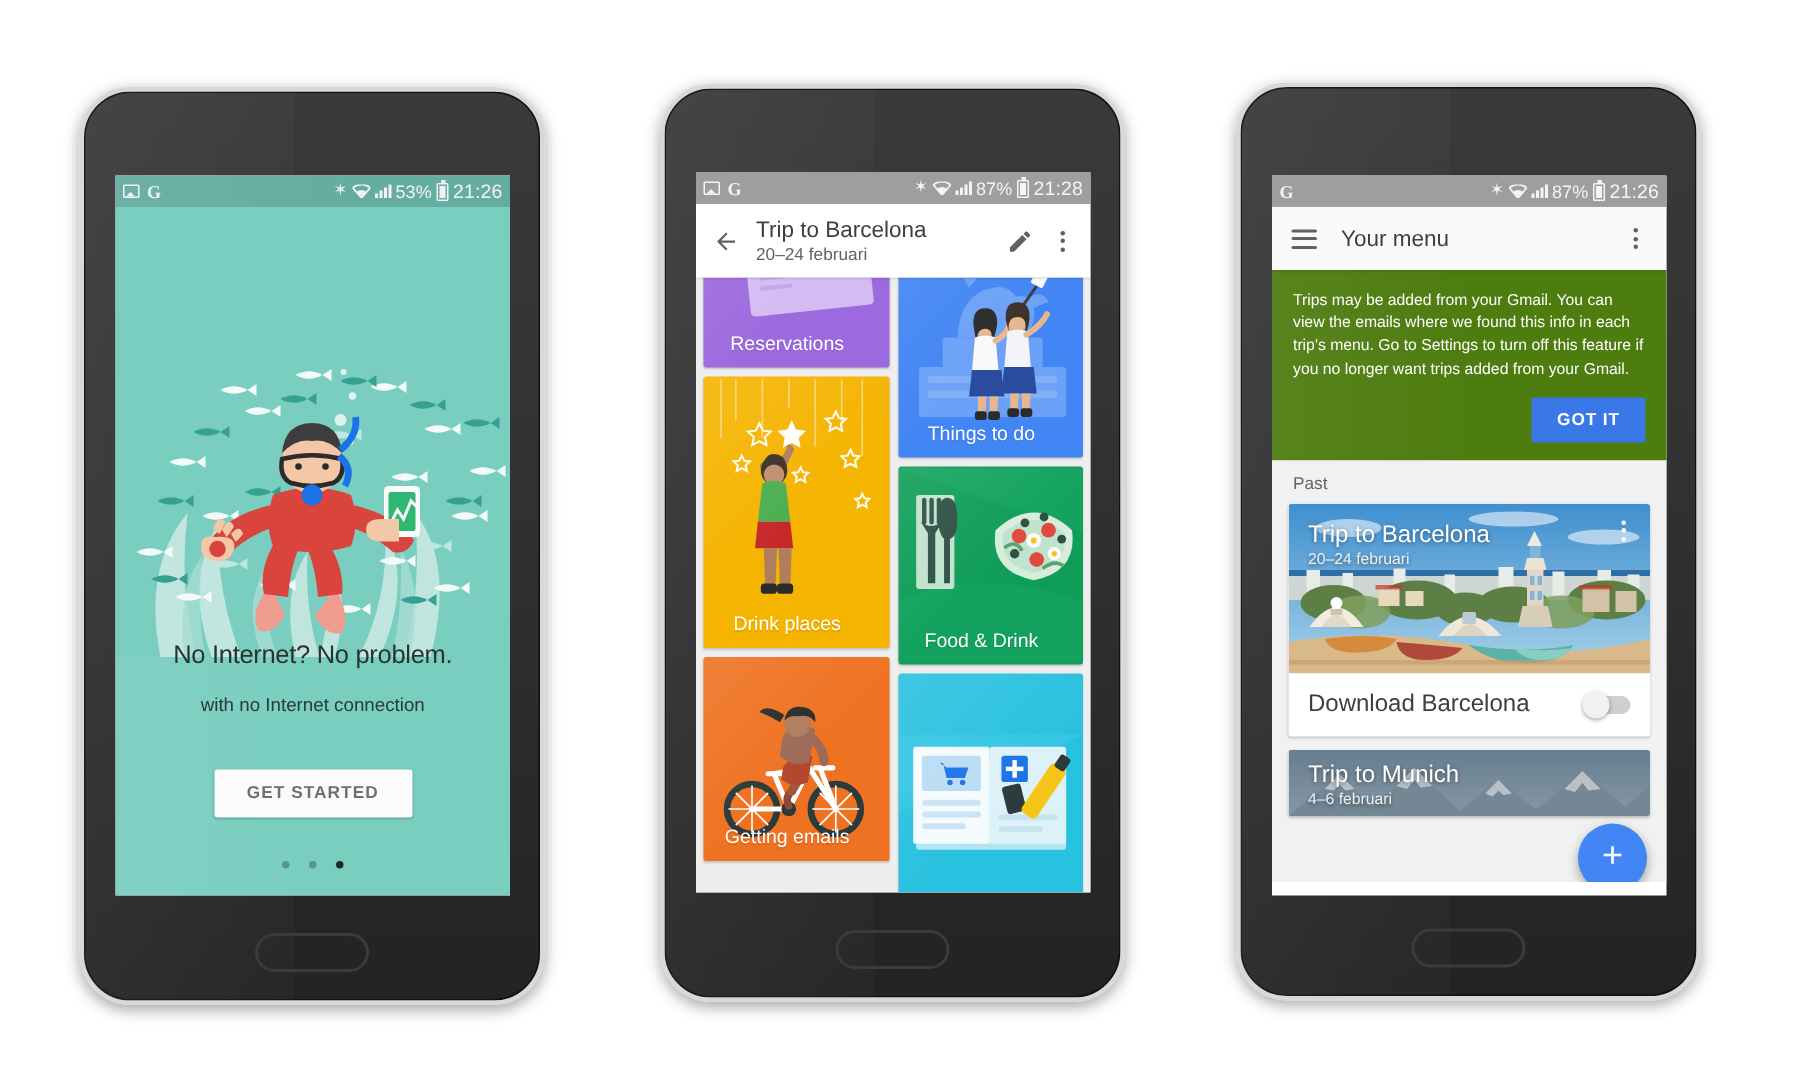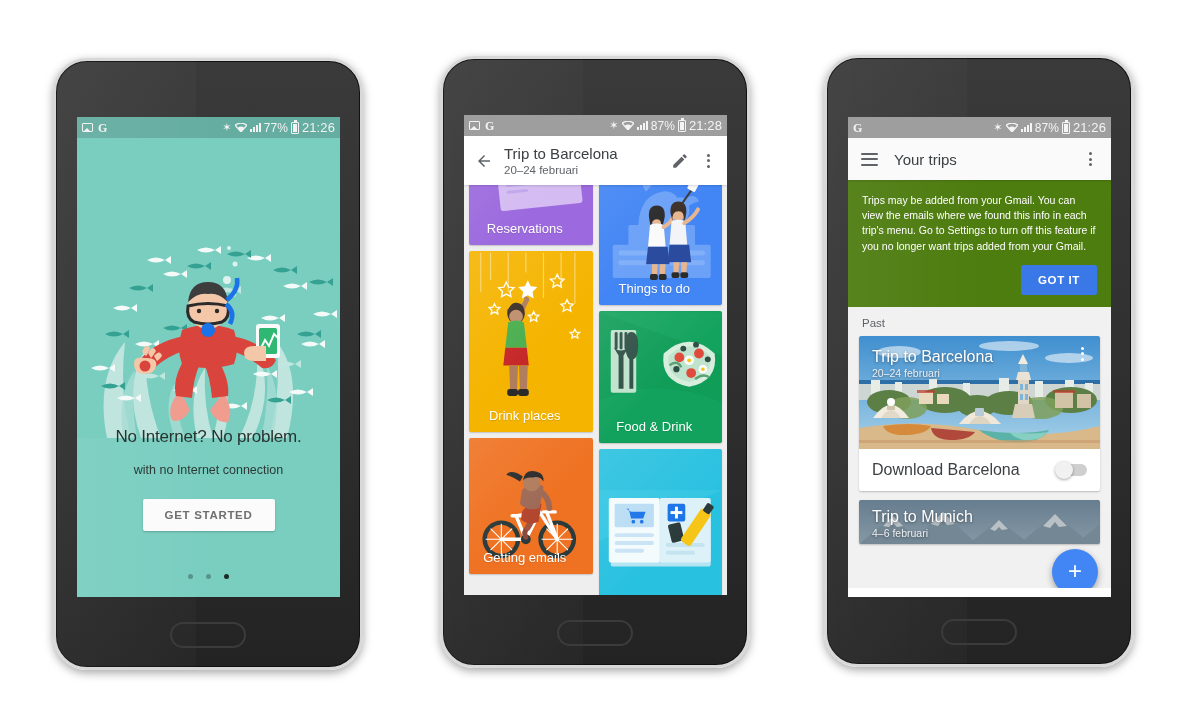--- a/index.html
+++ b/index.html
@@ -67,21 +67,21 @@
 
   
   .onboard { position:relative; width:100%; height:100%; background:#79cec0; }
   .onboard .sheen { position:absolute; left:0; top:0; bottom:0; width:55%;
       background:linear-gradient(90deg,rgba(255,255,255,.055),rgba(255,255,255,0)); }
   .ob-art { position:absolute; left:0; right:0; top:21px; height:300px; }
   .ob-copy { position:absolute; left:0; right:0; top:310px; text-align:center; padding:0 14px; }
   .ob-title { font-size:17px; color:#28332f; font-weight:400; letter-spacing:-.2px; }
   .ob-sub { margin-top:14px; font-size:12.5px; line-height:1.45; color:#2c3a36; }
   .ob-btn {
-    display:inline-block; margin-top:20px; background:#fbfbfb; color:#6f6f6f;
+    display:inline-block; margin-top:34px; background:#fbfbfb; color:#6f6f6f;
     font-size:11.5px; letter-spacing:.7px; font-weight:700;
     padding:10px 22px; border-radius:2px; box-shadow:0 1px 2px rgba(0,0,0,.22);
   }
   .ob-dots { position:absolute; left:0; right:0; bottom:18px; display:flex; justify-content:center; gap:13px; }
   .ob-dots span { width:5px; height:5px; border-radius:50%; background:rgba(0,0,0,.28); }
   .ob-dots span.on { background:#1c2a26; }
 
   
   .appbar {
     background:#fff; height:49px; display:flex; align-items:center; padding:0 11px; gap:11px;
@@ -165,21 +165,21 @@
                   <path d="M6 9 L0.2 2.2 A9 9 0 0 1 11.8 2.2 Z" fill="none" stroke="currentColor" stroke-width="1.2"></path>
                   <path d="M6 9 L2.6 5 A5.2 5.2 0 0 1 9.4 5 Z" fill="currentColor"></path>
                 </svg>
             </span>
             <span class="ic-sig">
               <i style="height:3px"></i>
                 <i style="height:5px"></i>
                 <i style="height:7px"></i>
                 <i style="height:9px"></i>
             </span>
-            <span class="sb-pct">77%</span>
+            <span class="sb-pct">53%</span>
             <span class="ic-bat"></span>
             <span class="sb-time">21:26</span>
           </div>
         </div>
 
         <div class="ob-art">
           <svg viewBox="0 0 263 300" width="263" height="300" preserveAspectRatio="xMidYMid slice">
             <defs>
               <g id="fishL">
                   <path d="M0 0 q9 -5 18 0 q-9 5 -18 0z"></path>
@@ -653,21 +653,21 @@
           <span class="sb-time">21:26</span>
         </div>
       </div>
 
       <div class="appbar3">
         <span class="hamburger">
             <i></i>
             <i></i>
             <i></i>
           </span>
-        <span class="ab3-title">Your trips</span>
+        <span class="ab3-title">Your menu</span>
         <span class="kebab" style="margin-left:auto;color:#5f6368">
             <i></i>
             <i></i>
             <i></i>
           </span>
       </div>
 
       <div class="notice">
         <div class="sheen"></div>
         <div class="notice-text">Trips may be added from your Gmail. You can view the emails where we found this info in each trip's menu. Go to Settings to turn off this feature if you no longer want trips added from your Gmail.</div>

